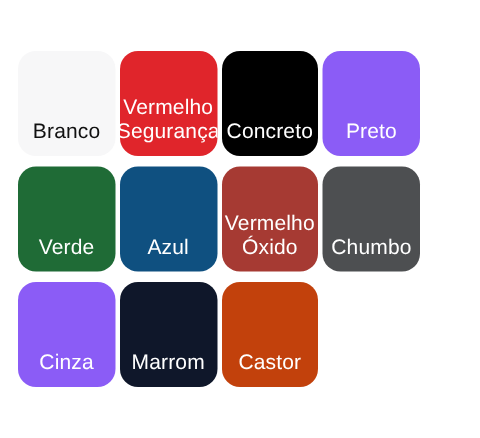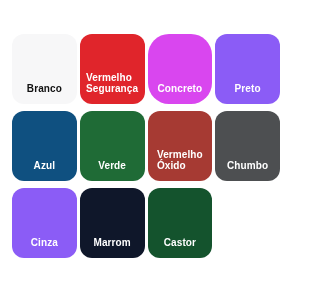--- a/index.html
+++ b/index.html
@@ -40,23 +40,23 @@
     border-radius: 12px;
     display: flex;
     align-items: flex-end;
     justify-content: center;
     padding-bottom: 9px;
     overflow: hidden;
   }
 
   .swatch-label {
     display: block;
-    text-align: left;
-    font-size: 10px;
-    font-weight: bold;
+    text-align: center;
+    font-size: 14px;
+    font-weight: normal;
     line-height: 1.16;
     letter-spacing: 0.1px;
     white-space: pre-line;
     padding: 0 3px;
     text-rendering: optimizeLegibility;
   }
 
   
   .swatch.on-light .swatch-label {
     color: #111111;
@@ -70,42 +70,42 @@
 
 <div class="palette-board">
   <div class="swatch-grid">
       <div class="swatch on-light" style="background: rgb(247, 247, 248);">
         <span class="swatch-label" style="color: rgb(17, 17, 17);">Branco</span>
       </div>
       <div class="swatch on-dark" style="background: rgb(224, 37, 43);">
         <span class="swatch-label" style="color: rgb(255, 255, 255);">Vermelho
 Segurança</span>
       </div>
-      <div class="swatch on-dark" style="background: #d946ef; border-radius: 21px;">
+      <div class="swatch on-dark" style="background: #000000;">
         <span class="swatch-label" style="color: rgb(255, 255, 255);">Concreto</span>
       </div>
       <div class="swatch on-dark" style="background: #8b5cf6;">
         <span class="swatch-label" style="color: rgb(255, 255, 255);">Preto</span>
       </div>
+      <div class="swatch on-dark" style="background: rgb(31, 107, 54);">
+        <span class="swatch-label" style="color: rgb(255, 255, 255);">Verde</span>
+      </div>
       <div class="swatch on-dark" style="background: rgb(15, 80, 128);">
         <span class="swatch-label" style="color: rgb(255, 255, 255);">Azul</span>
-      </div>
-      <div class="swatch on-dark" style="background: rgb(31, 107, 54);">
-        <span class="swatch-label" style="color: rgb(255, 255, 255);">Verde</span>
       </div>
       <div class="swatch on-dark" style="background: rgb(166, 58, 51);">
         <span class="swatch-label" style="color: rgb(255, 255, 255);">Vermelho
 Óxido</span>
       </div>
       <div class="swatch on-dark" style="background: rgb(77, 79, 81);">
         <span class="swatch-label" style="color: rgb(255, 255, 255); margin-top: 20px;">Chumbo</span>
       </div>
       <div class="swatch on-dark" style="background: #8b5cf6;">
         <span class="swatch-label" style="color: rgb(255, 255, 255);">Cinza</span>
       </div>
       <div class="swatch on-dark" style="background: #0f172a;">
         <span class="swatch-label" style="color: rgb(255, 255, 255);">Marrom</span>
       </div>
-      <div class="swatch on-dark" style="background: #14532d;">
+      <div class="swatch on-dark" style="background: #c2410c;">
         <span class="swatch-label" style="color: rgb(255, 255, 255);">Castor</span>
       </div>
     </div>
 </div>
 
 </body></html>

